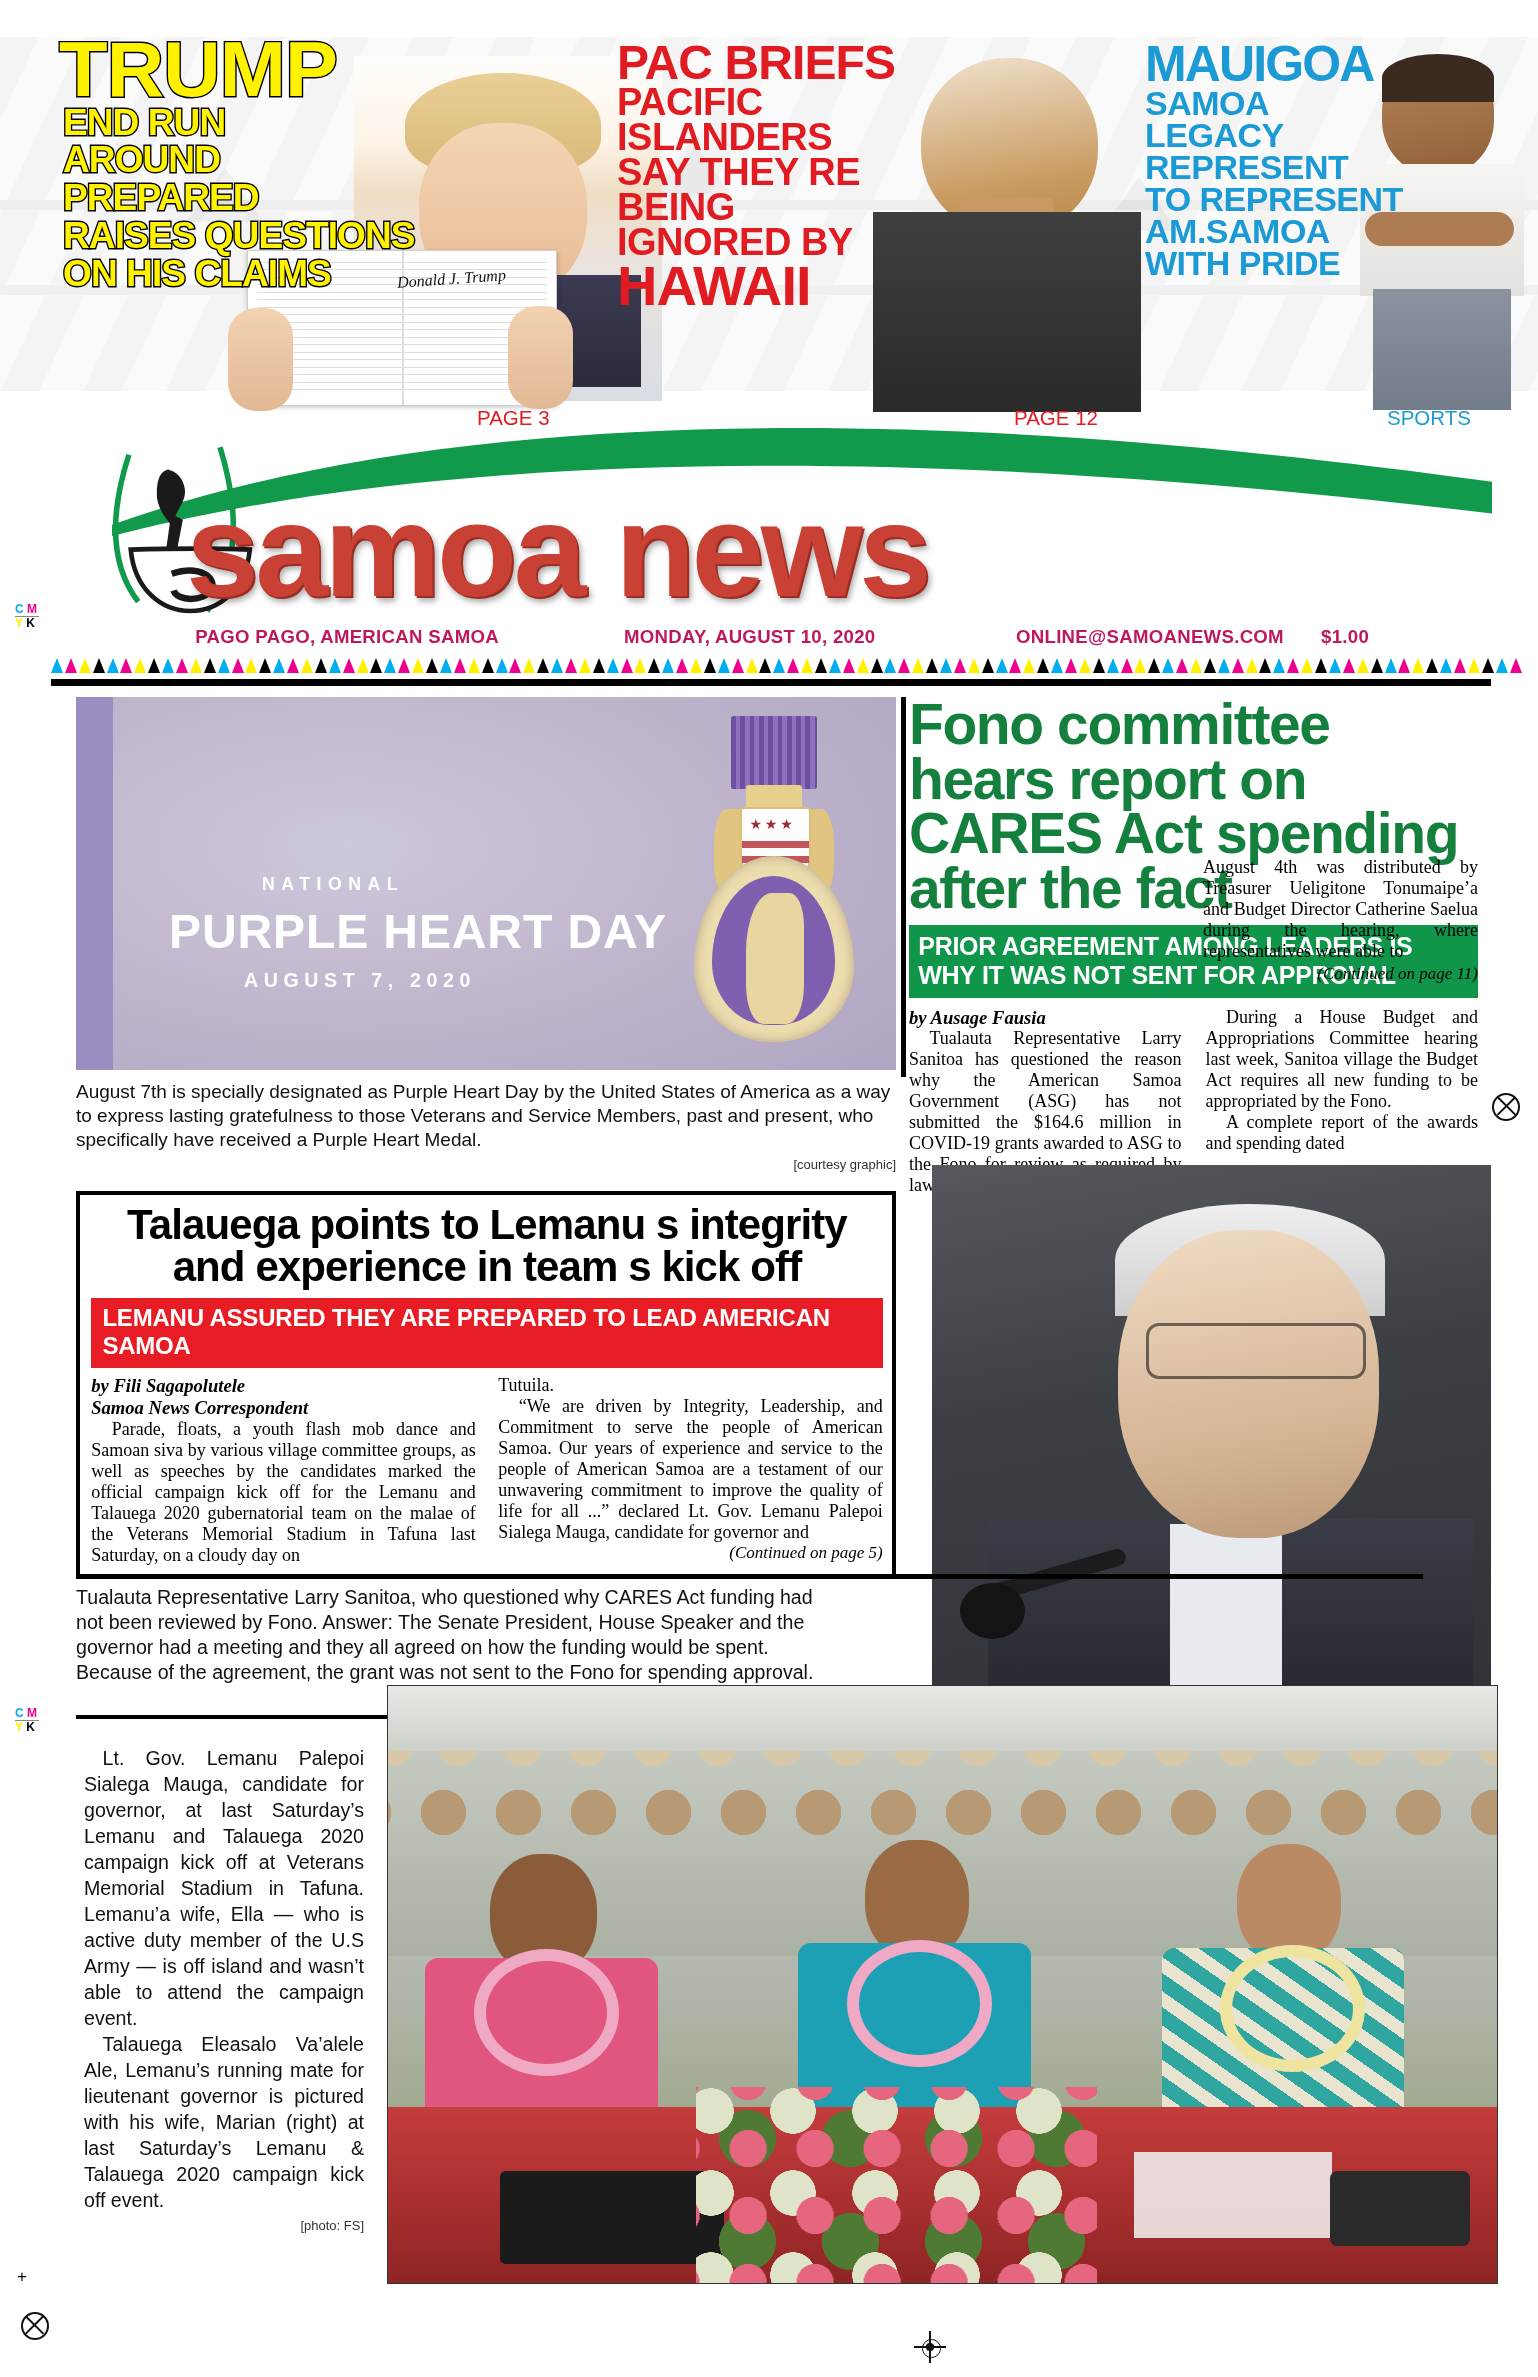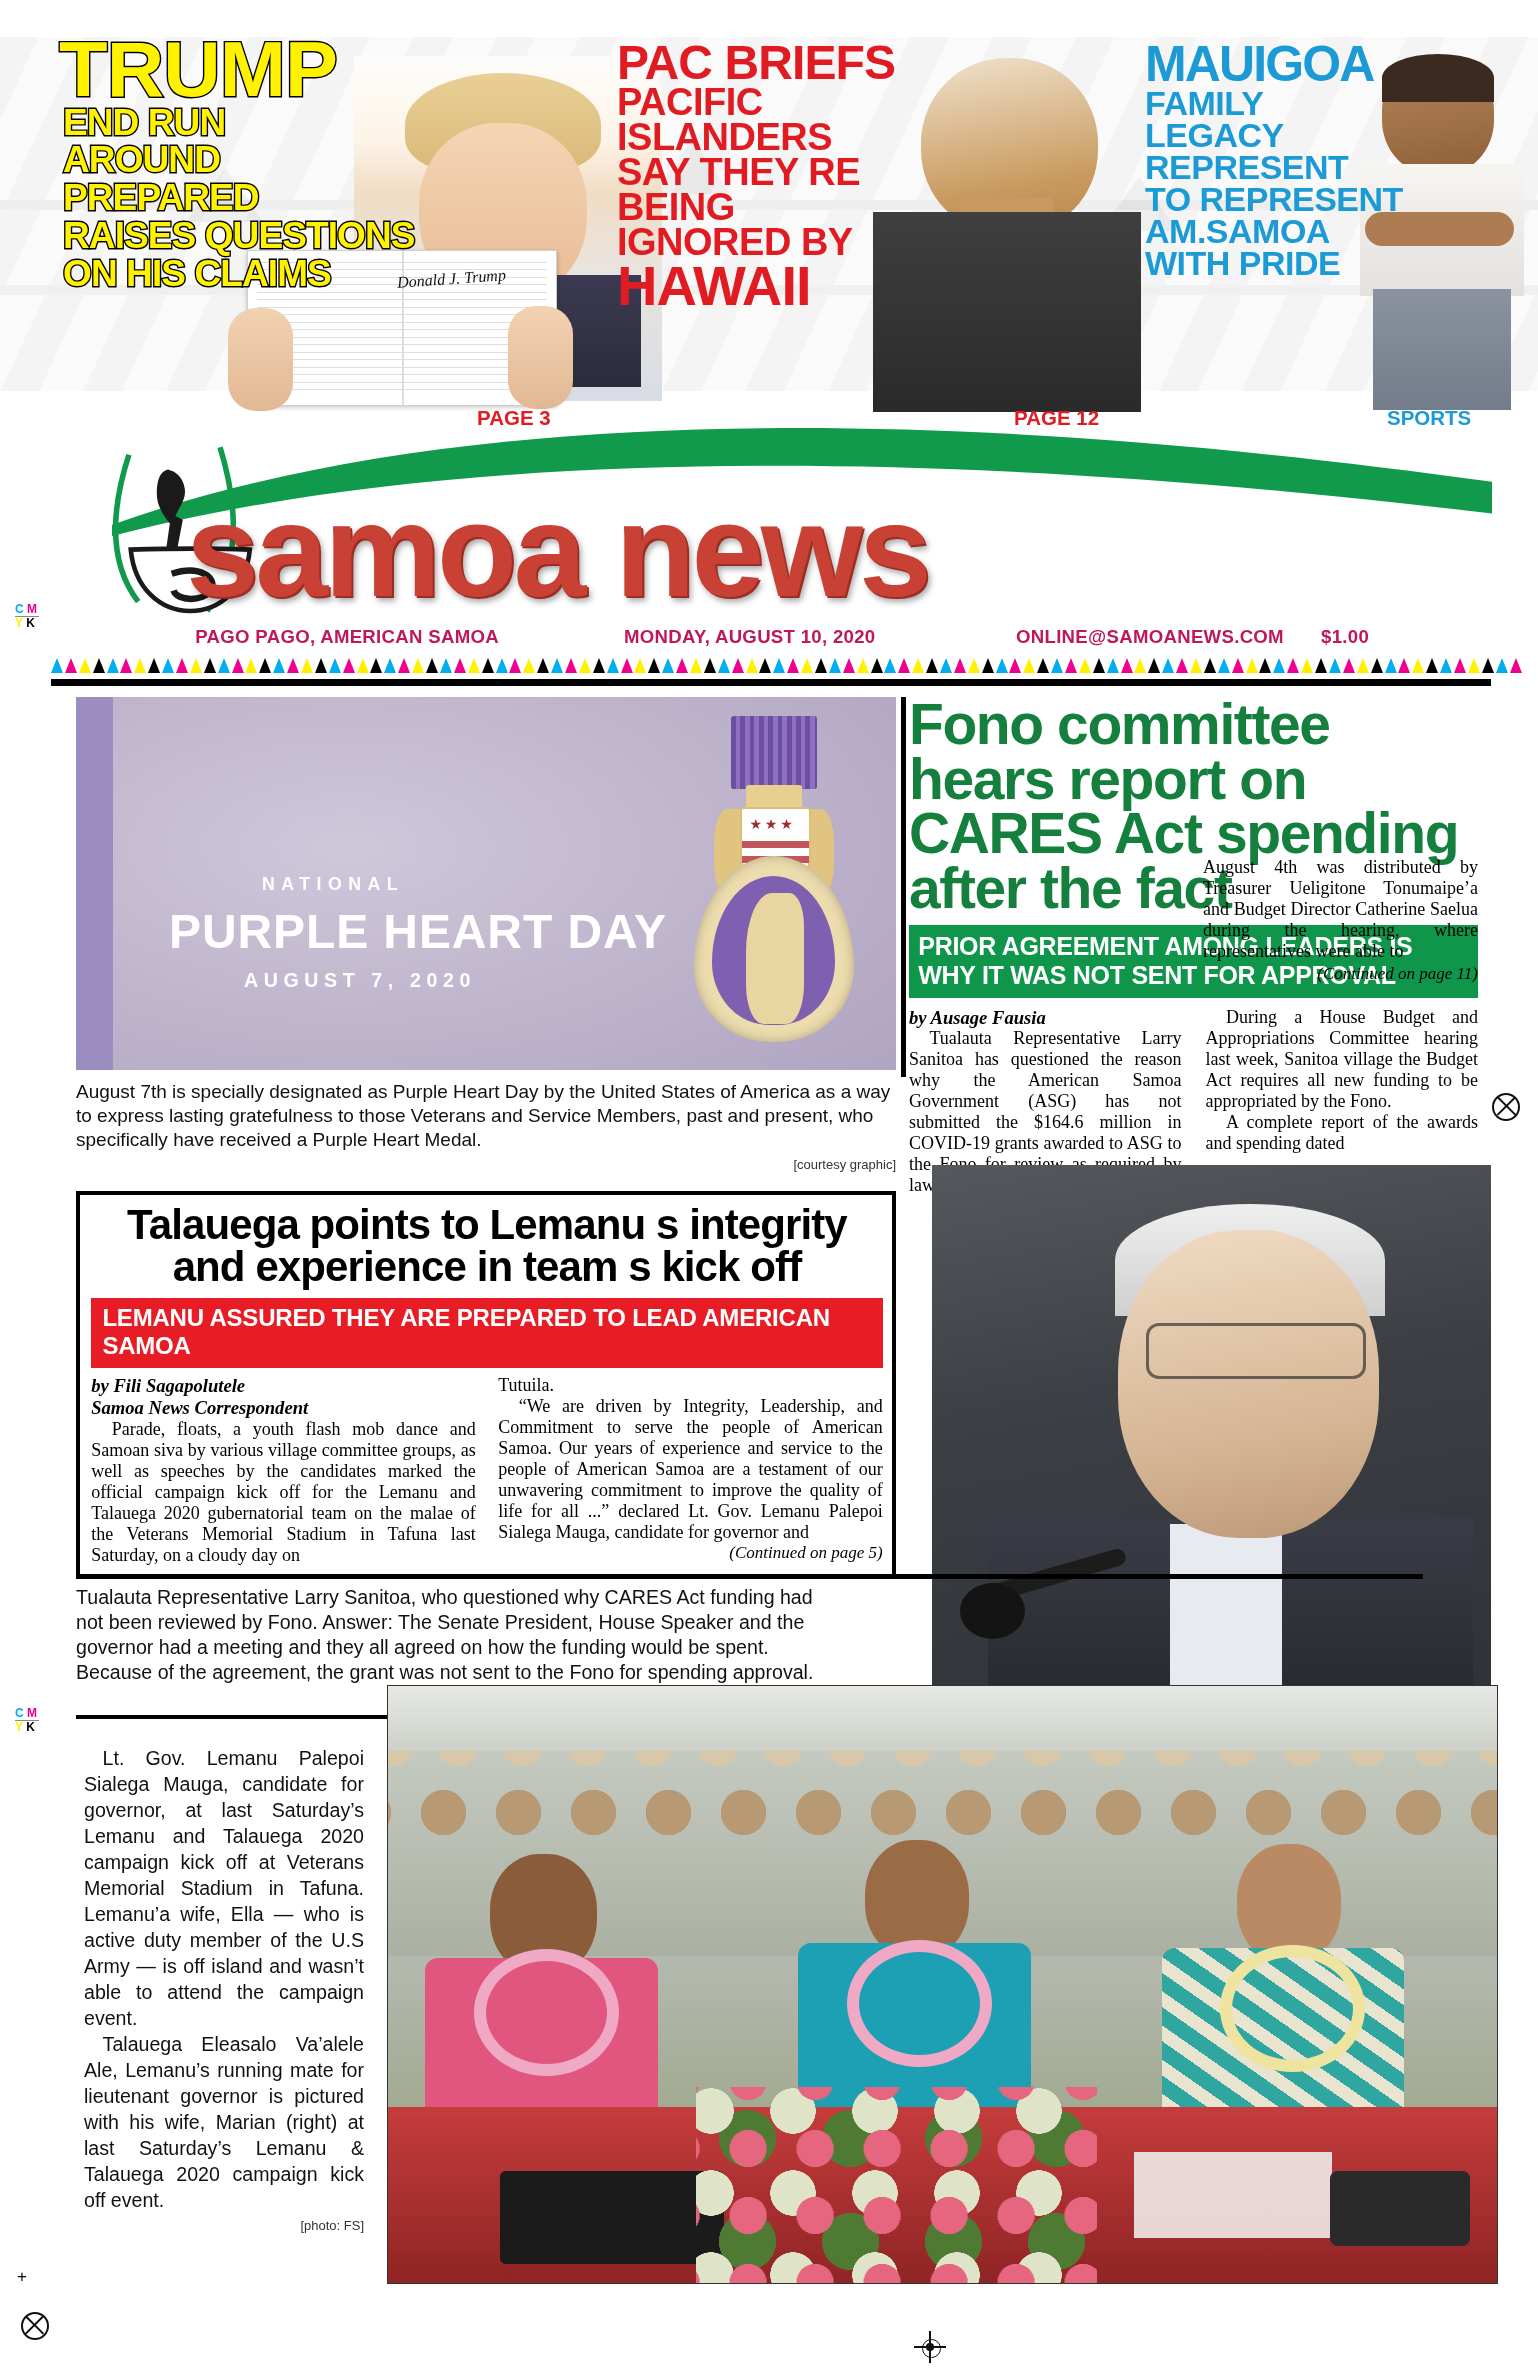--- a/index.html
+++ b/index.html
@@ -52,21 +52,21 @@
 
   .pac-head{position:absolute;left:617px;top:41px;width:280px;color:#E01B22;font-weight:bold;line-height:0.92;}
   .pac-l1{font-size:48px;letter-spacing:-0.9px;}
   .pac-l2{font-size:38px;letter-spacing:-0.5px;}
   .pac-hawaii{font-size:56px;letter-spacing:-0.9px;}
 
   .maui-head{position:absolute;left:1145px;top:41px;width:364px;color:#1C9AD6;font-weight:bold;line-height:0.94;}
   .maui-l1{font-size:50px;letter-spacing:-1.9px;}
   .maui-l2{font-size:34px;letter-spacing:-0.5px;}
 
-  .pagetag{position:absolute;font-weight:bold;font-size:20.5px;}
+  .pagetag{position:absolute;font-weight:normal;font-size:20.5px;}
   .pagetag.red{color:#E01B22;}
   .pagetag.blue{color:#1C9AD6;}
 
   
   .ph-trump{position:absolute;left:354px;top:56px;width:308px;height:345px;
      background:linear-gradient(180deg,#fefdfb 0%,#fdf4e8 24%,#f0ddc4 40%,#e9e4df 62%,#d8dde4 100%);}
   .ph-trump .hair{position:absolute;left:51px;top:17px;width:196px;height:103px;border-radius:55% 55% 40% 40%;
      background:linear-gradient(180deg,#e9cf96,#d9b877);}
   .ph-trump .face{position:absolute;left:65px;top:67px;width:168px;height:177px;border-radius:46%;
      background:linear-gradient(180deg,#f4d5b4,#e8bb94);}
@@ -315,21 +315,21 @@
       <div class="pac-l2">ISLANDERS</div>
       <div class="pac-l2">SAY THEY RE</div>
       <div class="pac-l2">BEING</div>
       <div class="pac-l2">IGNORED BY</div>
       <div class="pac-hawaii">HAWAII</div>
     </div>
     <div class="pagetag red" style="left:1014px;top:406px;">PAGE 12</div>
 
     <div class="maui-head">
       <div class="maui-l1">MAUIGOA</div>
-      <div class="maui-l2">FAMILY</div>
+      <div class="maui-l2">SAMOA</div>
       <div class="maui-l2">LEGACY</div>
       <div class="maui-l2">REPRESENT</div>
       <div class="maui-l2">TO REPRESENT</div>
       <div class="maui-l2">AM.SAMOA</div>
       <div class="maui-l2">WITH PRIDE</div>
     </div>
     <div class="pagetag blue" style="left:1387px;top:406px;">SPORTS</div>
   </div>
 
   <svg class="swoosh" viewBox="0 0 1480 120" preserveAspectRatio="none">

